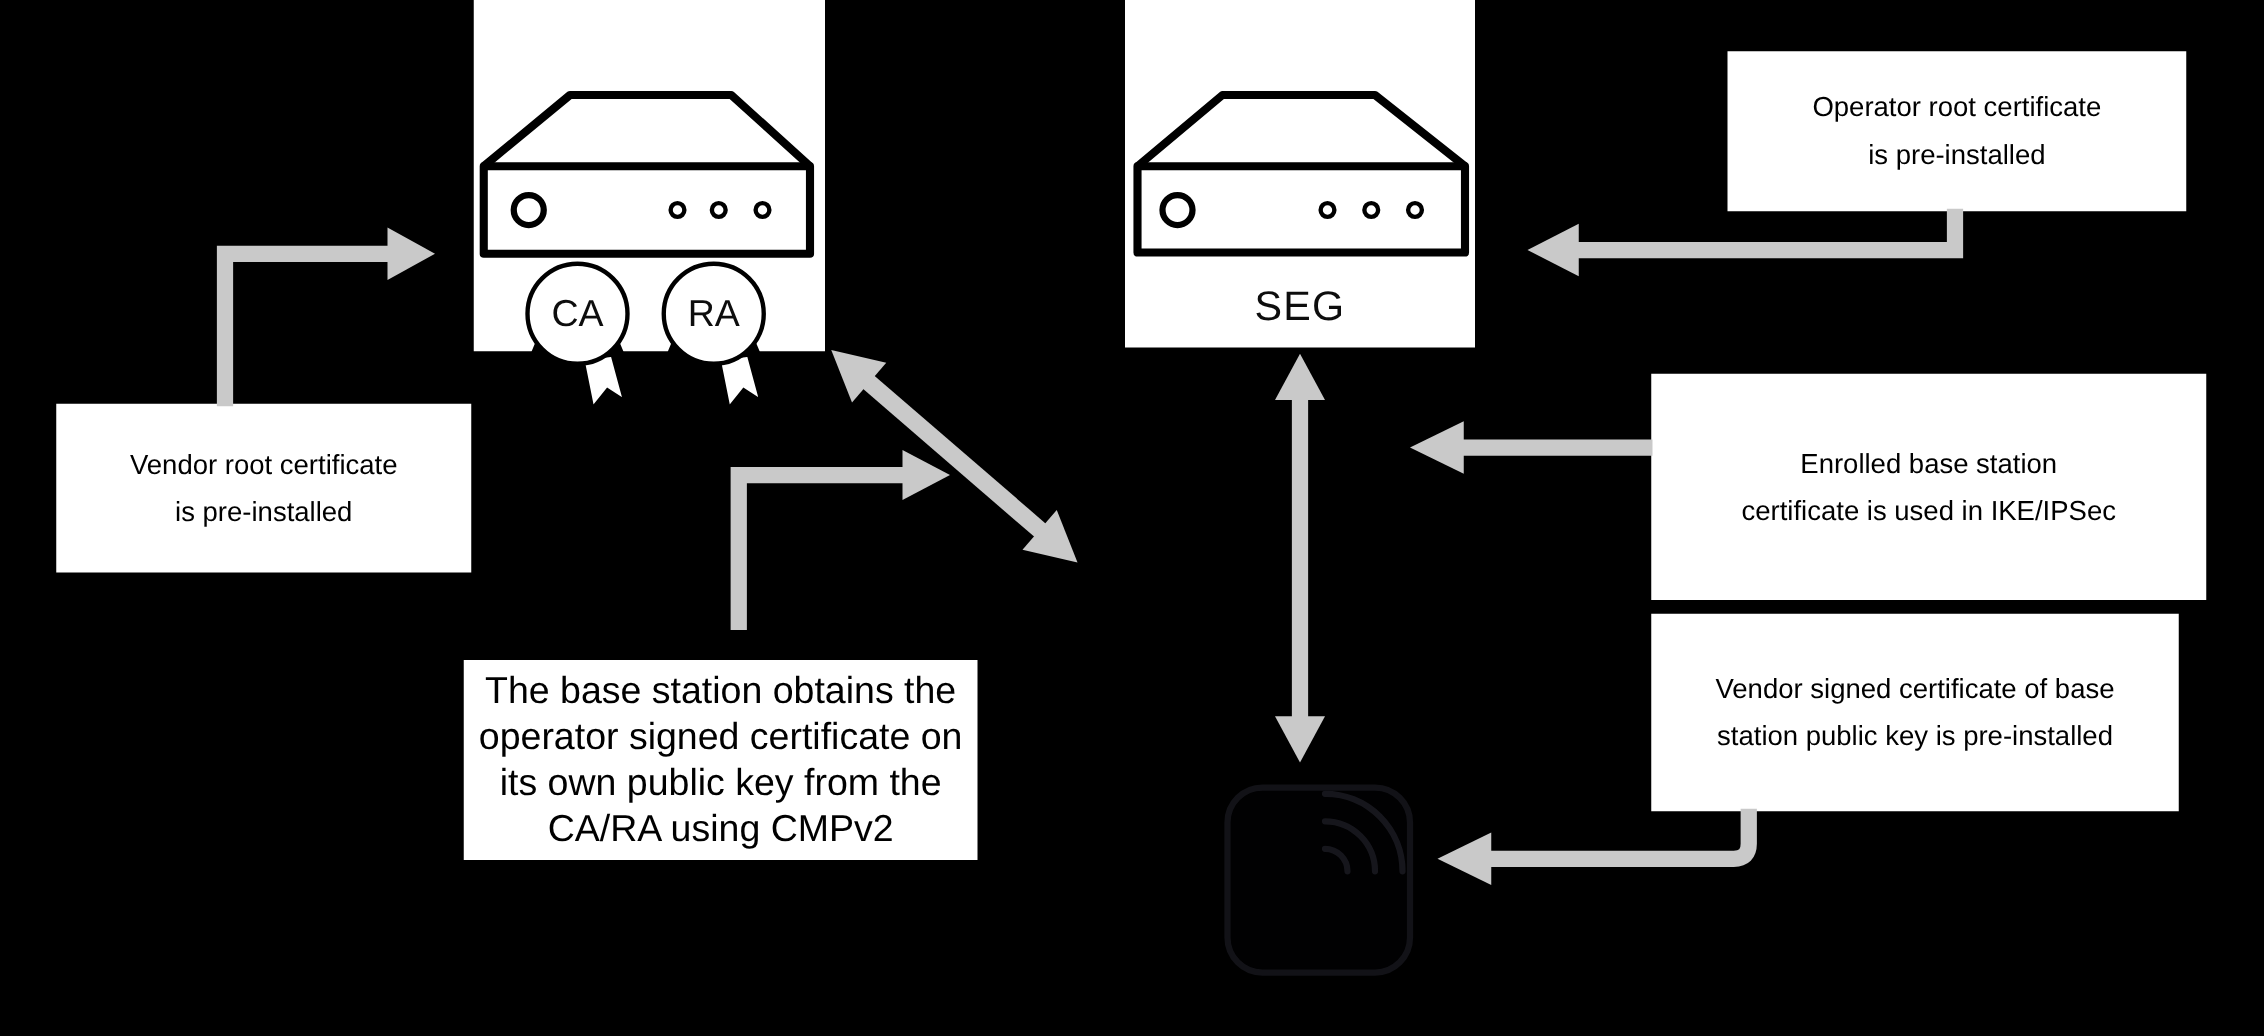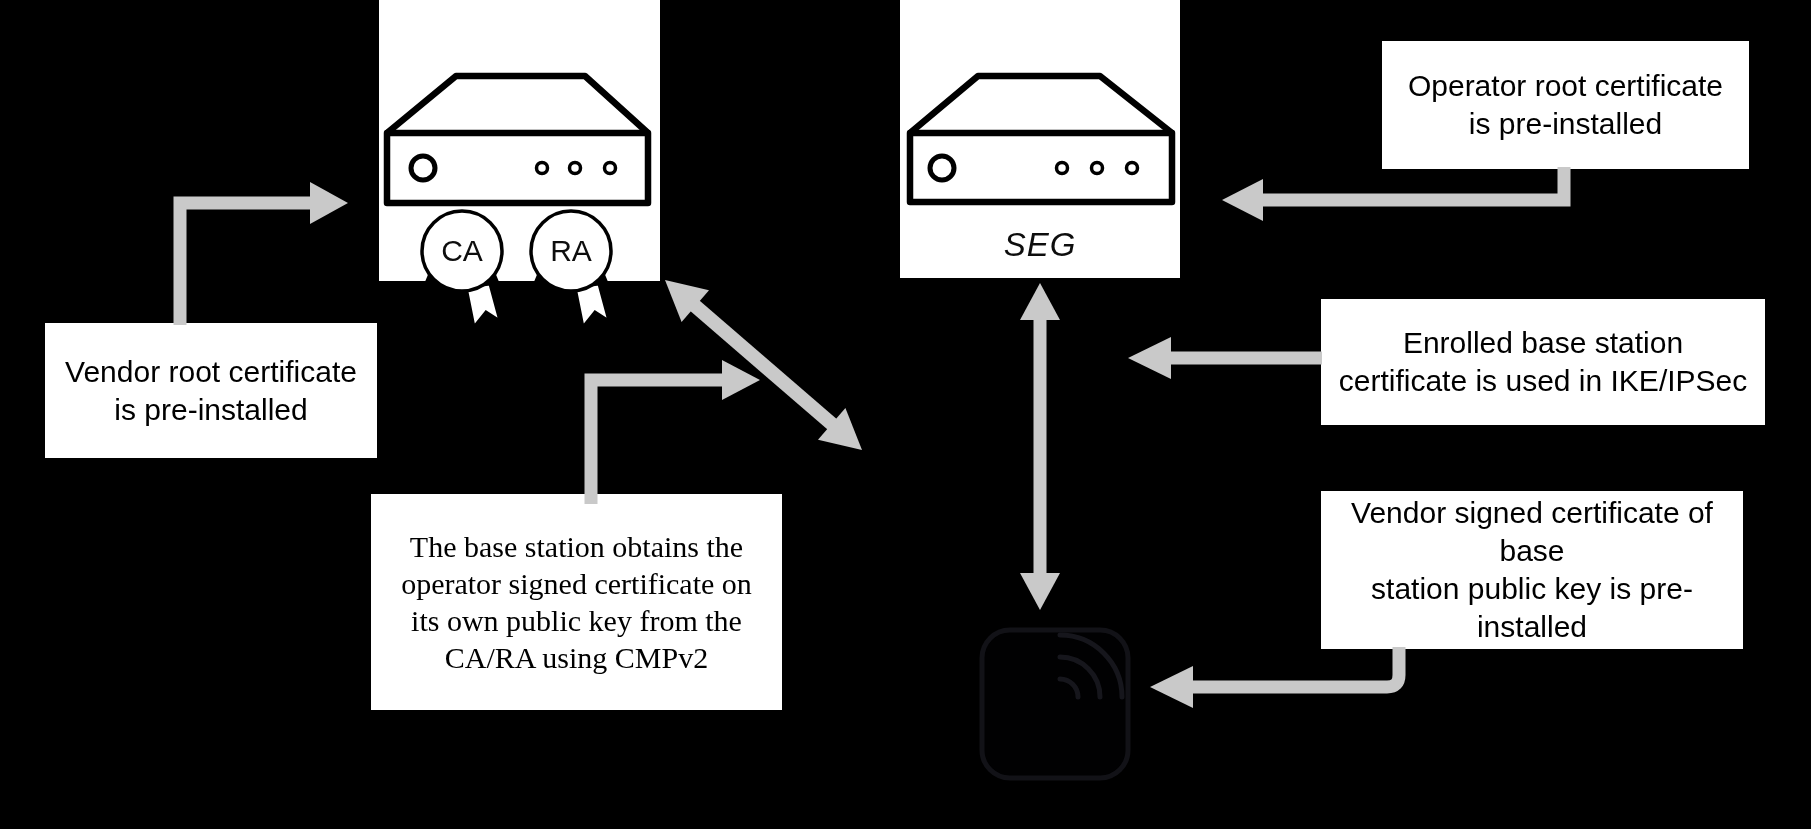--- a/index.html
+++ b/index.html
@@ -5,21 +5,21 @@
   html,body{margin:0;padding:0;background:#000;}
   #canvas{
     position:relative;width:1811px;height:829px;background:#000;
     overflow:hidden;font-family:"Liberation Sans", sans-serif;
   }
   .whitebox{
     position:absolute;background:#fff;color:#000;
     display:flex;align-items:center;justify-content:center;
     text-align:center;white-space:pre-line;
   }
-  .label-30{font-size:30px;line-height:38px;}
+  .label-30{font-size:22px;line-height:38px;}
   .label-cmp{font-size:30px;line-height:37px;}
   .node-box{position:absolute;background:#fff;}
   .seg-label{
     position:absolute;left:0;right:0;bottom:14px;text-align:center;
     font-size:33px;color:#0d0d0d;letter-spacing:1px;
   }
   svg{display:block;}
   .overlay{position:absolute;left:0;top:0;pointer-events:none;}
 </style>
 </head>
@@ -31,21 +31,21 @@
     <svg width="281" height="281" viewBox="0 0 281 281">
       <path d="M8,133 L77,76 L206,76 L269,133" fill="#fff" stroke="#000" stroke-width="6.5" stroke-linejoin="round"></path>
       <rect x="8" y="133" width="261" height="70" fill="#fff" stroke="#000" stroke-width="6.5" stroke-linejoin="round"></rect>
       <circle cx="44" cy="168" r="12" fill="none" stroke="#000" stroke-width="5"></circle>
       <circle cx="163" cy="168" r="5.5" fill="none" stroke="#000" stroke-width="3.5"></circle>
       <circle cx="196" cy="168" r="5.5" fill="none" stroke="#000" stroke-width="3.5"></circle>
       <circle cx="231" cy="168" r="5.5" fill="none" stroke="#000" stroke-width="3.5"></circle>
     </svg>
   </div>
 
-  <div class="node-box" style="left:900px;top:0;width:280px;height:278px;font-style:italic;">
+  <div class="node-box" style="left:900px;top:0;width:280px;height:278px;">
     <svg width="280" height="278" viewBox="0 0 280 278">
       <path d="M10,133 L78,76 L200,76 L272,133" fill="#fff" stroke="#000" stroke-width="6.5" stroke-linejoin="round"></path>
       <rect x="10" y="133" width="262" height="69" fill="#fff" stroke="#000" stroke-width="6.5" stroke-linejoin="round"></rect>
       <circle cx="42" cy="168" r="12" fill="none" stroke="#000" stroke-width="5"></circle>
       <circle cx="162" cy="168" r="5.5" fill="none" stroke="#000" stroke-width="3.5"></circle>
       <circle cx="197" cy="168" r="5.5" fill="none" stroke="#000" stroke-width="3.5"></circle>
       <circle cx="232" cy="168" r="5.5" fill="none" stroke="#000" stroke-width="3.5"></circle>
     </svg>
     <div class="seg-label">SEG</div>
   </div>
@@ -73,27 +73,27 @@
     <path d="M85,34 A40,40 0 0 1 125,74" fill="none" stroke="#16161c" stroke-width="5" stroke-linecap="round"></path>
     <path d="M85,12 A62,62 0 0 1 147,74" fill="none" stroke="#16161c" stroke-width="5" stroke-linecap="round"></path>
   </svg>
 
   <div class="whitebox label-30" style="left:0;top:323px;width:332px;height:135px;margin-left:45px;">Vendor root certificate
 is pre-installed</div>
 
   <div class="whitebox label-30" style="left:1382px;top:41px;width:367px;height:128px;">Operator root certificate
 is pre-installed</div>
 
-  <div class="whitebox label-30" style="left:1321px;top:299px;width:444px;height:126px;text-align:center;">Enrolled base station
+  <div class="whitebox label-30" style="left:1321px;top:299px;width:444px;height:181px;text-align:center;">Enrolled base station
 certificate is used in IKE/IPSec</div>
 
   <div class="whitebox label-30" style="left:1321px;top:491px;width:422px;height:158px;">Vendor signed certificate of base
 station public key is pre-installed</div>
 
-  <div class="whitebox label-cmp" style="left:371px;top:494px;width:411px;height:216px;font-family:Liberation Serif, serif;">The base station obtains the
+  <div class="whitebox label-cmp" style="left:371px;top:528px;width:411px;height:160px;">The base station obtains the
 operator signed certificate on
 its own public key from the
 CA/RA using CMPv2</div>
 
   <svg class="overlay" width="1811" height="829">
     <g fill="#c9c9c9" stroke="#c9c9c9">
 
       <g>
         <path d="M180,325 L180,203 L312,203" fill="none" stroke-width="13"></path>
         <polygon points="310,182 348,203 310,224" stroke="none"></polygon>

